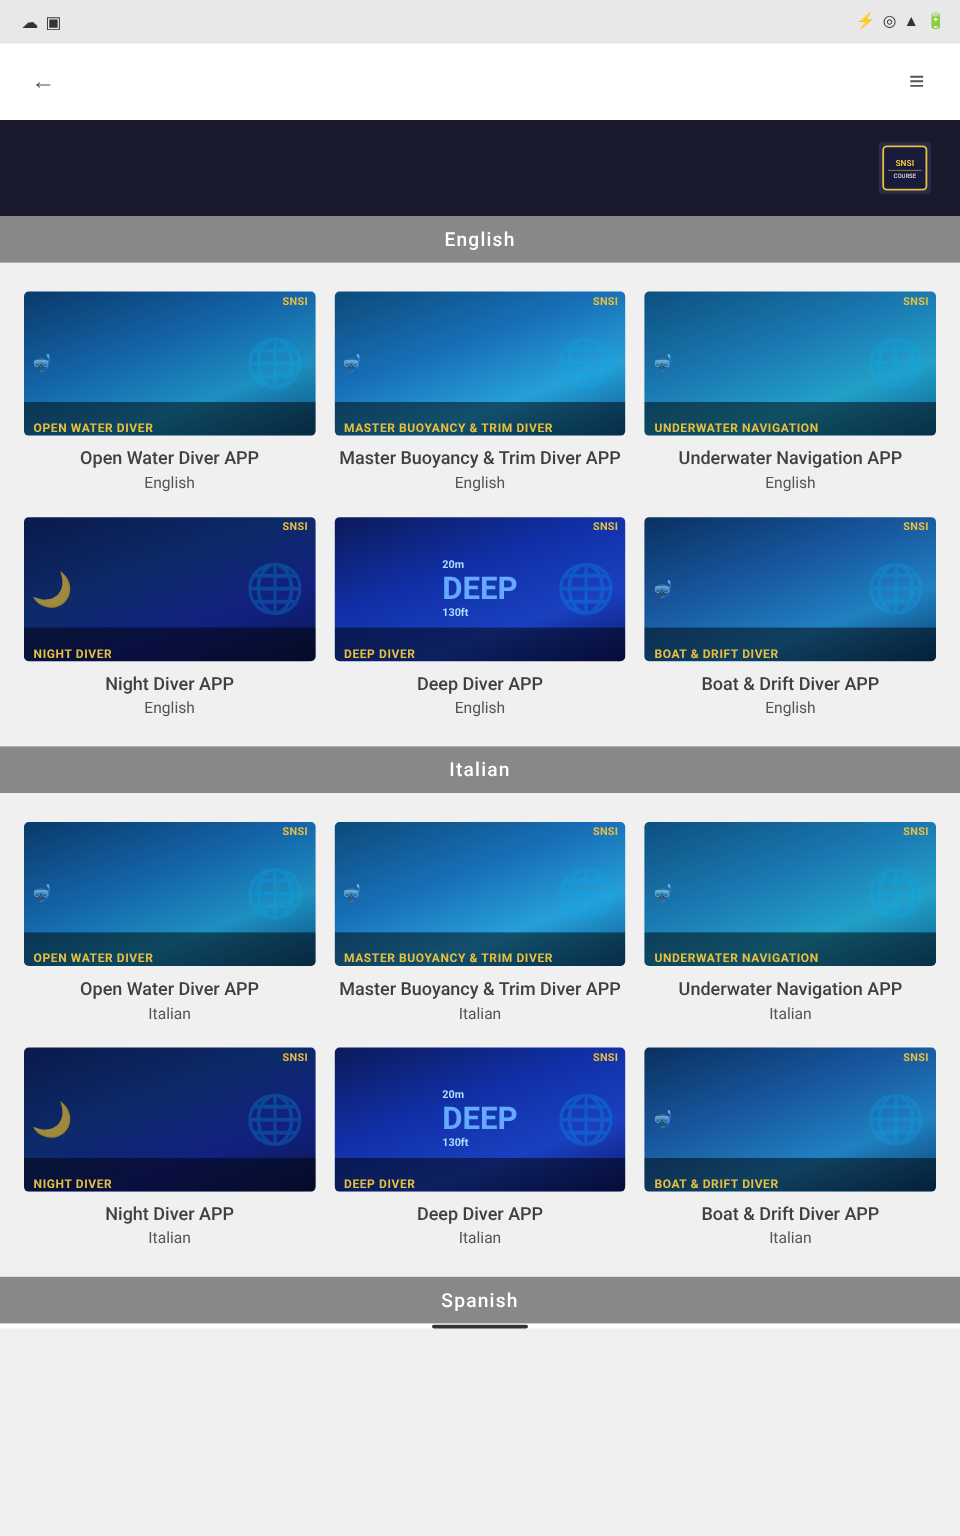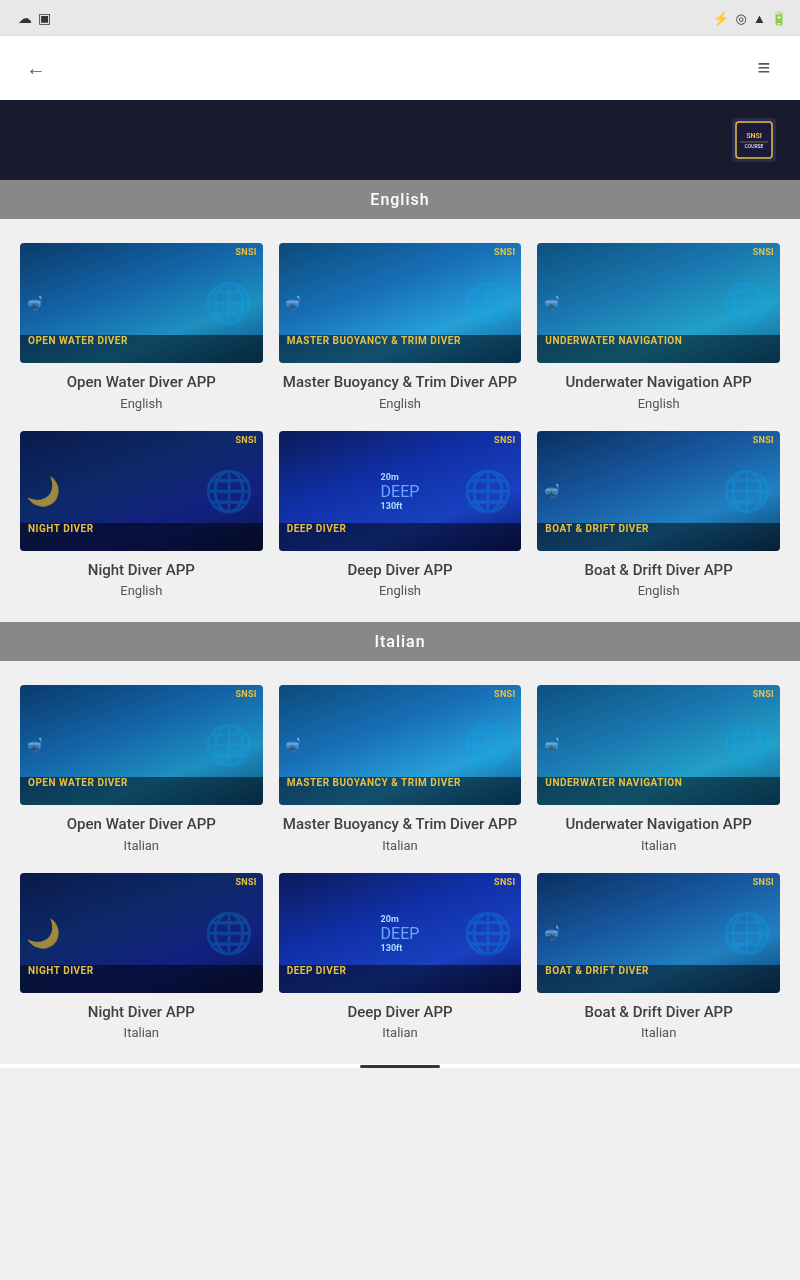--- a/index.html
+++ b/index.html
@@ -133,21 +133,21 @@
     .thumb-bd {
       background: linear-gradient(160deg, #0a3060 0%, #1858a0 40%, #2080c0 70%, #0a4070 100%);
     }
 
     .thumb-overlay {
       position: absolute;
       bottom: 0; left: 0; right: 0;
       height: 28px;
       background: rgba(0,0,0,0.5);
       display: flex;
-      align-items: flex-start;
+      align-items: flex-end;
       padding: 0 8px;
     }
     .thumb-label {
       color: #e8c040;
       font-size: 10px;
       font-weight: 700;
       text-transform: uppercase;
       letter-spacing: 0.5px;
     }
     .thumb-snsi {
@@ -179,21 +179,21 @@
     .thumb-deep-text {
       position: absolute;
       left: 50%;
       top: 50%;
       transform: translate(-50%, -50%);
       text-align: left;
       color: #fff;
       font-size: 11px;
       font-weight: 700;
     }
-    .thumb-deep-text .big { font-size: 16px; color: #6af; font-weight: 400; }
+    .thumb-deep-text .big { font-size: 26px; color: #6af; font-weight: 700; }
 
     
     .bottom-bar {
       background: #ffffff;
       height: 4px;
       display: flex;
       align-items: center;
       justify-content: center;
     }
     .bottom-indicator {
@@ -391,17 +391,18 @@
           <span class="thumb-globe">🌐</span>
           <span class="thumb-diver">🤿</span>
           <div class="thumb-overlay">
             <span class="thumb-label">BOAT &amp; DRIFT DIVER</span>
           </div>
         </div>
         <div class="course-title">Boat &amp; Drift Diver APP</div>
         <div class="course-lang">Italian</div>
       </div>
     </div>
+    <div class="section-divider">Spanish</div>
   </div>
 
 <div class="bottom-bar">
   <div class="bottom-indicator"></div>
 </div>
 
 </body></html>

